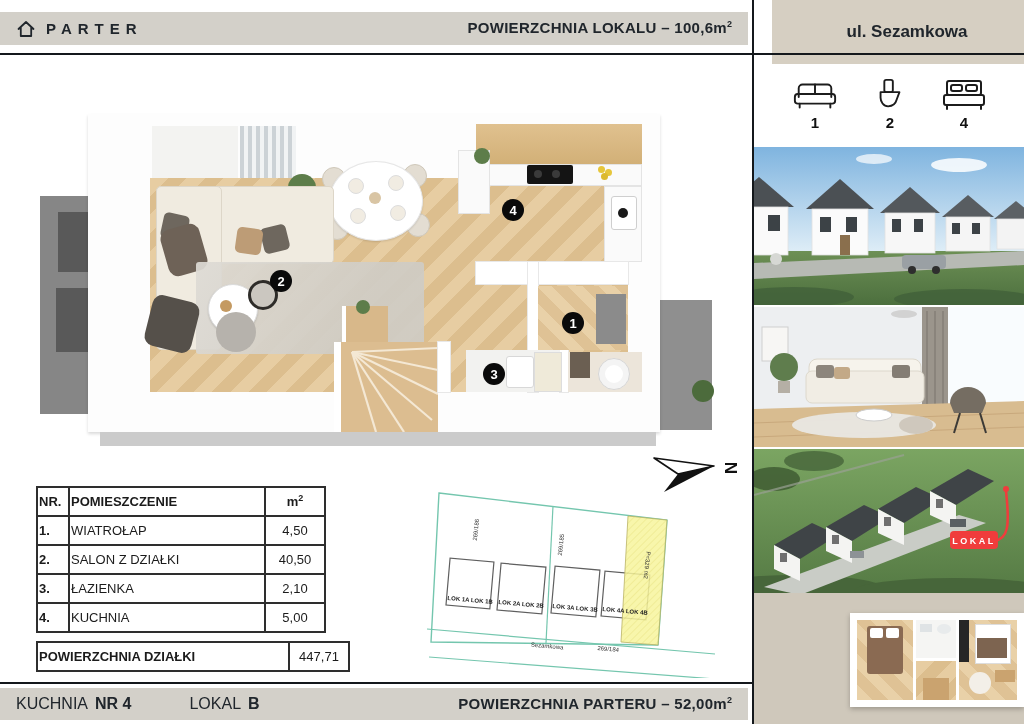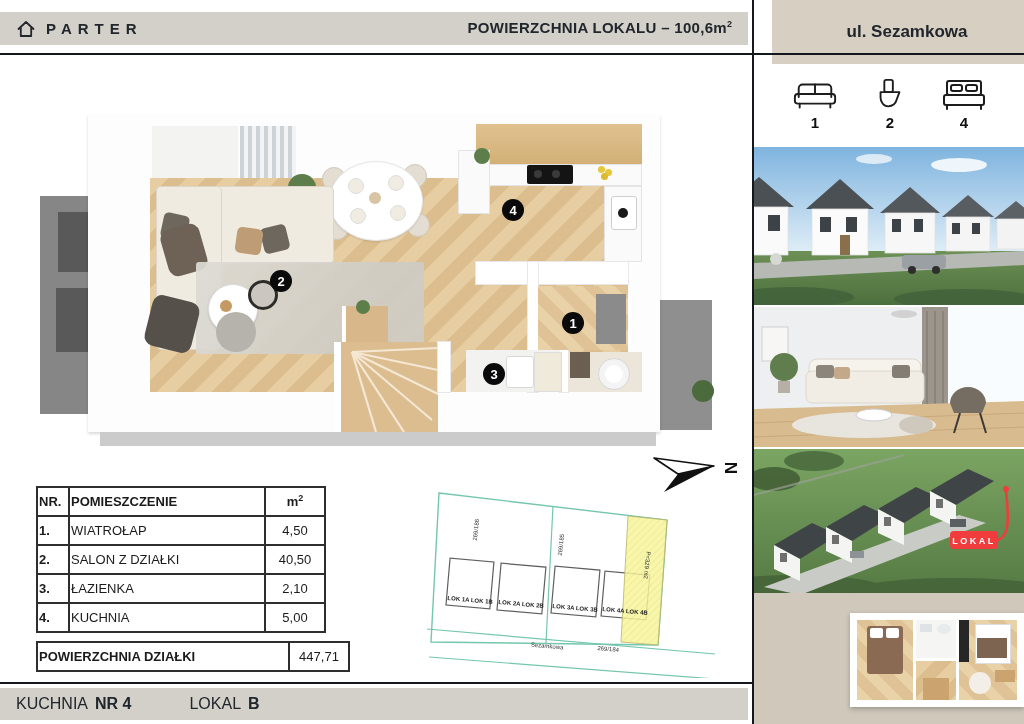--- a/index.html
+++ b/index.html
@@ -271,20 +271,23 @@
     <span class="footer-group">
       <span class="footer-light">KUCHNIA</span>
       <span class="footer-bold">NR 4</span>
     </span>
     <span style="width:58px;"></span>
     <span class="footer-group">
       <span class="footer-light">LOKAL</span>
       <span class="footer-bold">B</span>
     </span>
     <span class="grow"></span>
+    <span>
+      <span class="bold-hd">POWIERZCHNIA PARTERU – 52,00m</span><sup>2</sup>
+    </span>
   </div>
 
   <div class="abs beige-hd">ul. Sezamkowa</div>
 
   <div class="abs icons-strip">
     <div class="amen">
       <svg width="46" height="34" viewBox="0 0 48 34">
         <g fill="none" stroke="#1c1c1c" stroke-width="2" stroke-linecap="round" stroke-linejoin="round">
           <path d="M7 19 v-9 a4 4 0 0 1 4-4 h26 a4 4 0 0 1 4 4 v9"></path>
           <line x1="24" y1="6" x2="24" y2="16"></line>

